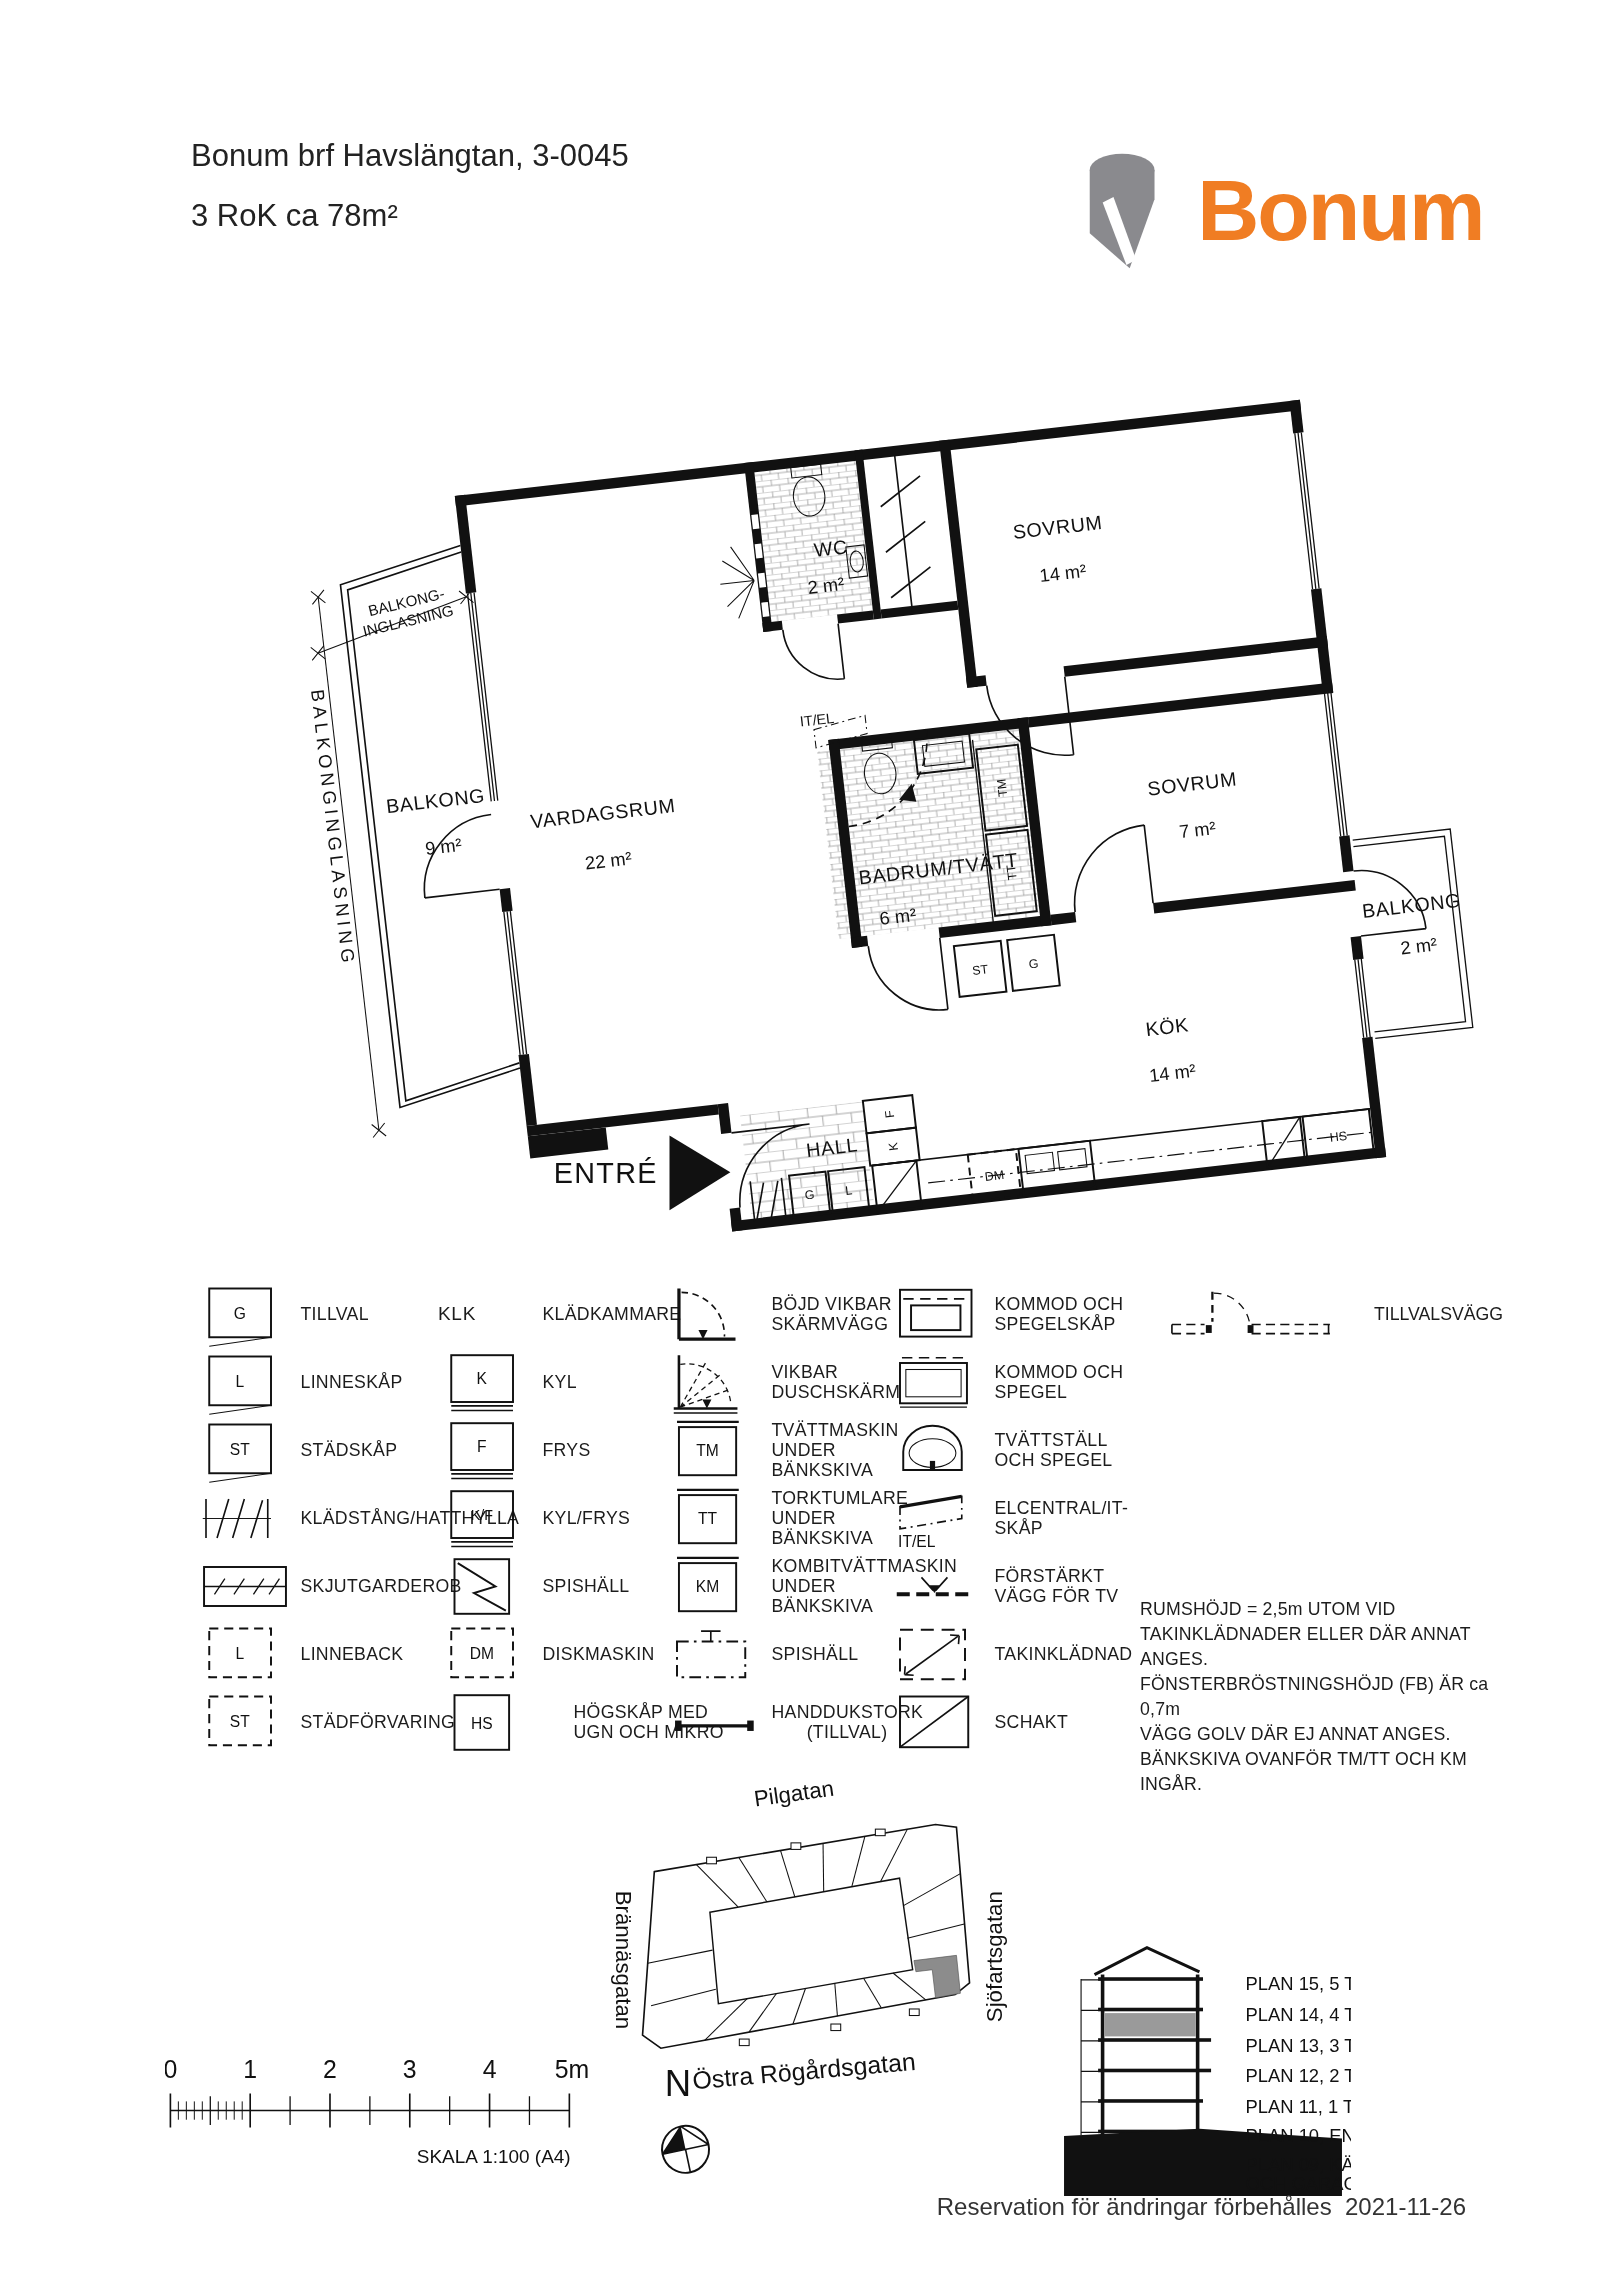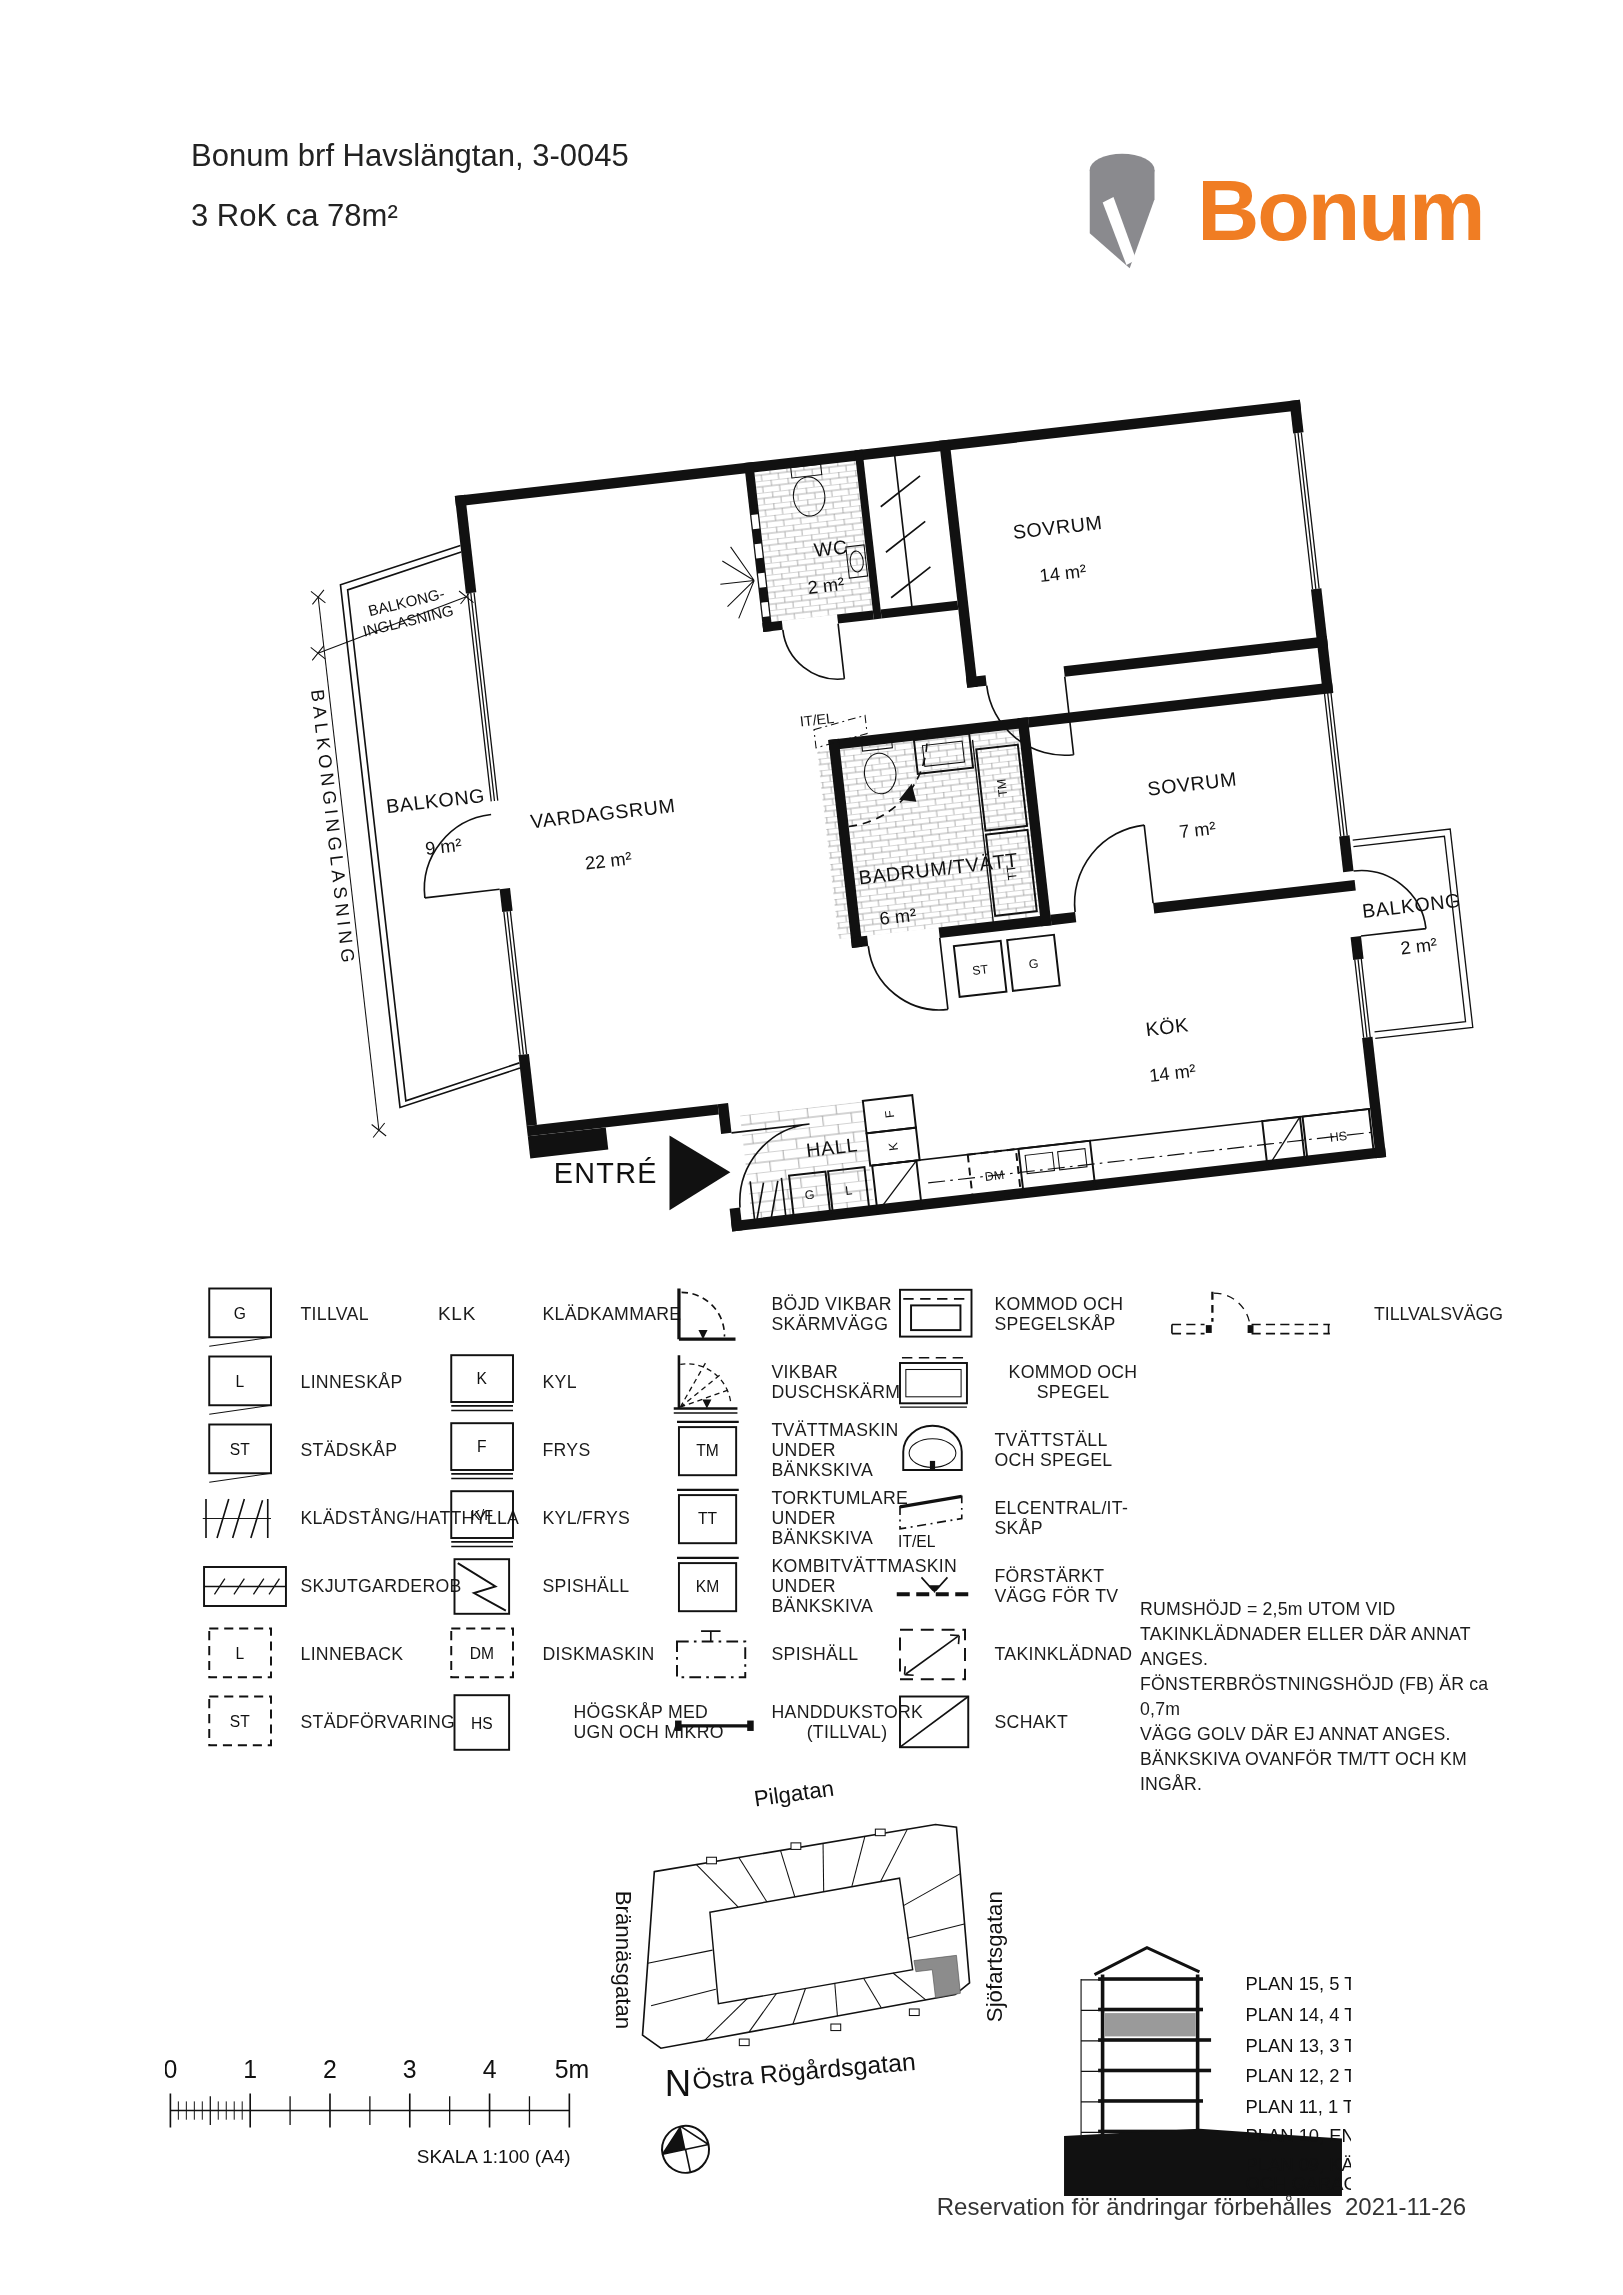--- a/index.html
+++ b/index.html
@@ -403,21 +403,21 @@
         </svg>
       <div class="legend-label" style="width:157px;">KOMMOD OCH SPEGELSKÅP</div>
     </div>
     <div class="legend-row">
       <svg width="98" height="65" viewBox="0 0 150 100">
           <line class="ln" x1="18" y1="12" x2="115" y2="12" stroke-width="2.5" stroke-dasharray="16 10"></line>
           <rect class="s" x="15" y="20" width="103" height="62" stroke-width="3.5"></rect>
           <rect class="thin" x="24" y="30" width="85" height="42"></rect>
           <line class="ln" x1="15" y1="88" x2="118" y2="88" stroke-width="2"></line>
         </svg>
-      <div class="legend-label" style="width:157px;text-align:center;">KOMMOD OCH SPEGEL</div>
+      <div class="legend-label" style="width:157px;">KOMMOD OCH SPEGEL</div>
     </div>
     <div class="legend-row">
       <svg width="98" height="65" viewBox="0 0 150 100">
           <path class="s" d="M20,80 V52 A45,40 0 0 1 110,52 V80 Z"></path>
           <ellipse class="thin" cx="65" cy="54" rx="36" ry="22"></ellipse>
           <rect x="61" y="66" width="8" height="14" fill="#111"></rect>
         </svg>
       <div class="legend-label" style="width:157px;">TVÄTTSTÄLL OCH SPEGEL</div>
     </div>
     <div class="legend-row">

